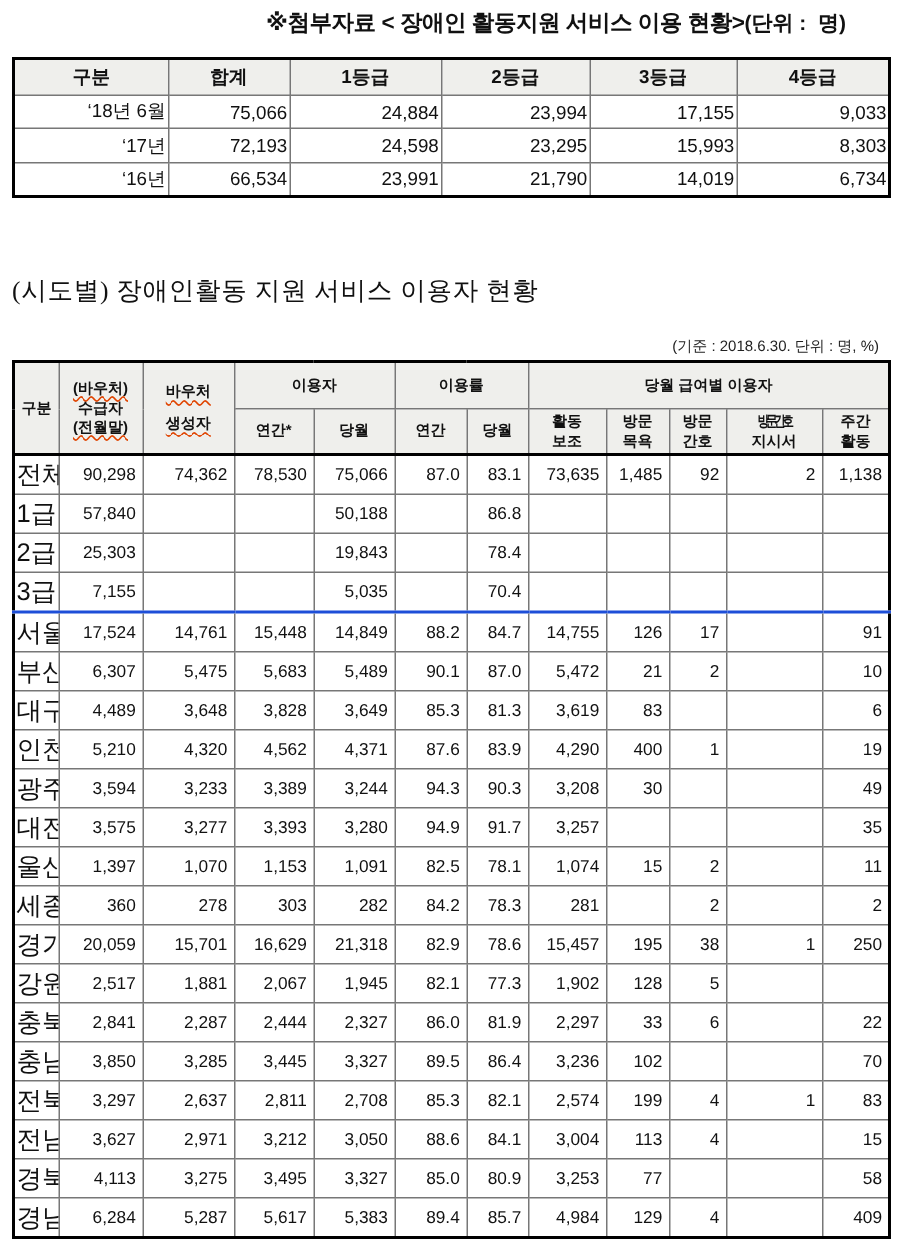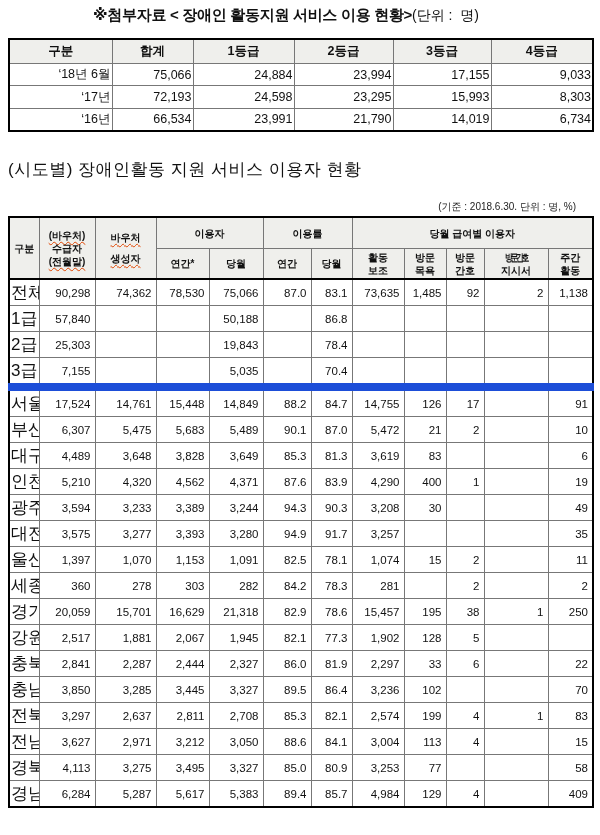--- a/index.html
+++ b/index.html
@@ -1,41 +1,41 @@
 <!DOCTYPE html>
 <html><head>
 <meta charset="utf-8">
 <style>
   html,body{margin:0;padding:0;background:#fff}
   body{width:600px;height:835px;font-family:"Liberation Sans","DejaVu Sans",sans-serif;color:#111;overflow:hidden}
   .page{padding:4px 8px 0 8px}
 
-  .titlebar{display:flex;justify-content:center;align-items:baseline;margin-top:2px}
+  .titlebar{display:flex;justify-content:flex-end;align-items:baseline;margin-top:2px}
   .doc-title{font-size:15px;font-weight:bold;letter-spacing:-0.3px}
-  .unit-label{font-size:14px;font-weight:normal;margin-right:28px;white-space:pre}
+  .unit-label{font-size:14px;font-weight:bold;margin-right:28px;white-space:pre}
 
   table{border-collapse:collapse;table-layout:fixed;width:584px;border:2px solid #000}
   th,td{border:1px solid #777;overflow:hidden;white-space:nowrap}
 
   
   #t1{margin-top:13px}
   #t1 th{height:21px;background:#efefec;font-size:12.5px;font-weight:bold}
   #t1 td{height:19.4px;font-size:12.5px;text-align:right}
 
   
-  .section-title{font-family:Liberation Sans, sans-serif;font-size:17px;font-weight:normal;letter-spacing:0.5px;margin-top:26px}
-  .table-caption{font-size:10px;text-align:right;margin:19px 16px 2px;color:#222}
+  .section-title{font-family:Liberation Serif, serif;font-size:17px;font-weight:normal;letter-spacing:0.5px;margin-top:50px}
+  .table-caption{font-size:10px;text-align:right;margin:19px 6px 2px;color:#222}
   #t2 thead th{background:#efefec;font-size:10px;font-weight:bold;line-height:13px;text-align:center}
   #t2 thead tr.h1 th{height:28px}
   #t2 thead tr.h2 th{height:27px}
   #t2 thead{border-bottom:2px solid #000}
   #t2 td{height:21.8px;font-size:11.5px}
   #t2 td.lab{text-align:center;font-size:17px}
   #t2 td.num{text-align:right;padding-right:4px}
-  #t2 tr.sep td{border-bottom:8px solid #1d4ed8}
+  #t2 tr.sep td{border-bottom:2px solid #1d4ed8}
   .small3{font-size:10.5px;line-height:12px}
 
   .sp{text-decoration:underline wavy #e04300 1px;text-underline-offset:2px}
   .squeeze{display:inline-block;letter-spacing:-3px;transform:scaleX(0.78);transform-origin:50% 50%;white-space:nowrap}
 </style>
 </head>
 <body>
 
 <div class="page">
 

